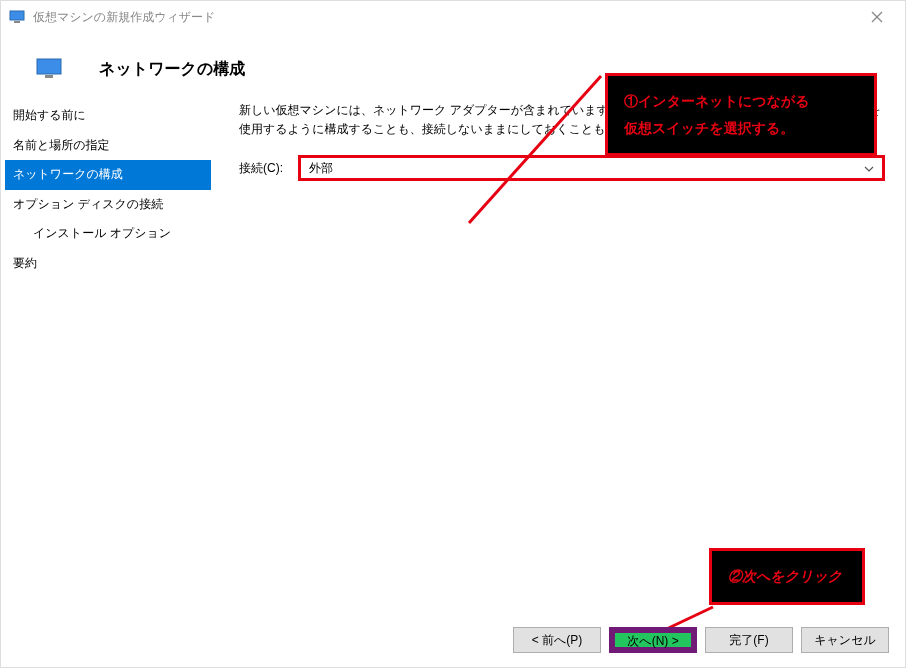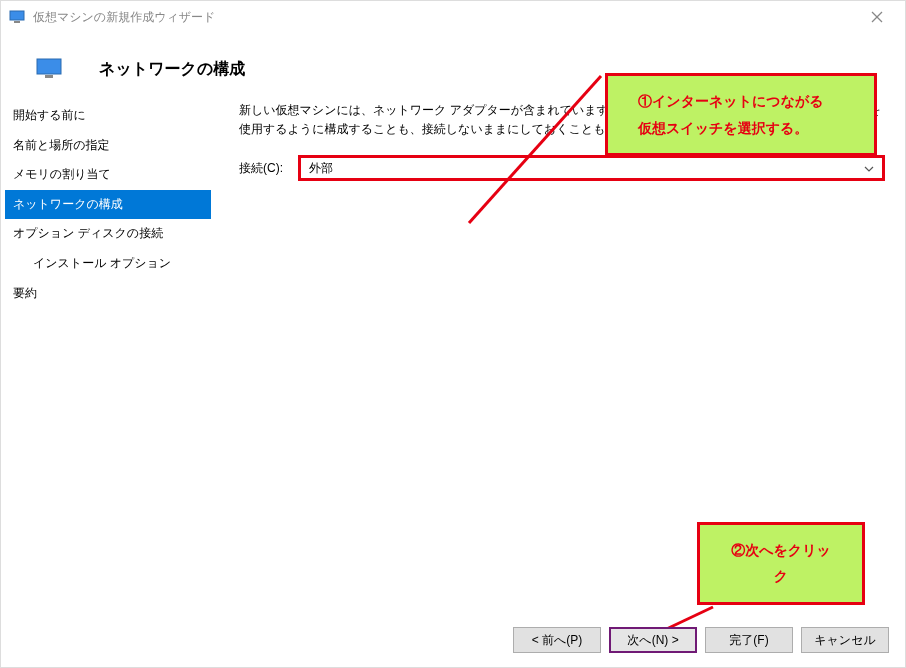--- a/index.html
+++ b/index.html
@@ -104,37 +104,38 @@
       cursor: pointer;
       text-align: right;
     }
     .dropdown-chevron {
       margin-left: auto;
       color: #555;
     }
     .annotation-box {
       position: absolute;
       border: 3px solid #e60012;
-      background: #bef264;
-      padding: 12px 30px;
+      background: #000000;
+      padding: 12px 16px;
       color: #e60012;
       font-size: 14px;
       font-weight: bold;
       line-height: 1.9;
     }
     .annotation-1 {
       top: 72px;
       right: 28px;
       width: 272px;
     }
     .annotation-2 {
       bottom: 62px;
       right: 40px;
-      width: 168px;
-      text-align: center;
+      width: 156px;
+      text-align: left;
+      font-style: italic;
     }
     .annotation-line-1 {
       position: absolute;
       top: 0; left: 0;
       pointer-events: none;
     }
     .footer {
       position: absolute;
       bottom: 14px;
       right: 16px;
@@ -145,22 +146,22 @@
       min-width: 88px;
       height: 26px;
       border: 1px solid #adadad;
       background: #e1e1e1;
       color: #000;
       font-size: 12px;
       cursor: pointer;
       padding: 0 10px;
     }
     .btn.primary {
-      border: 2px solid #701a75;
-      background: #e5e5e5;
+      border: 6px solid #701a75;
+      background: #22c55e;
     }
     .monitor-icon {
       display: inline-block;
       position: relative;
     }
     .monitor-icon svg { display: block; }
   </style>
 </head>
 <body>
 
@@ -187,21 +188,20 @@
       <rect x="12" y="18" width="8" height="3" fill="#888"></rect>
     </svg>
   </span>
   <h1>ネットワークの構成</h1>
 </div>
 
 <div class="content">
   <div class="sidebar">
     <div class="sidebar-item">開始する前に</div>
     <div class="sidebar-item">名前と場所の指定</div>
-    <div class="sidebar-item">メモリの割り当て</div>
     <div class="sidebar-item selected">ネットワークの構成</div>
     <div class="sidebar-item">オプション ディスクの接続</div>
     <div class="sidebar-item indent">インストール オプション</div>
     <div class="sidebar-item">要約</div>
   </div>
 
   <div class="main">
     <p class="description">新しい仮想マシンには、ネットワーク アダプターが含まれています。そのネットワーク アダプターで仮想スイッチを使用するように構成することも、接続しないままにしておくこともできます。</p>
     <div class="field-row">
       <span class="field-label">接続(C):</span>

